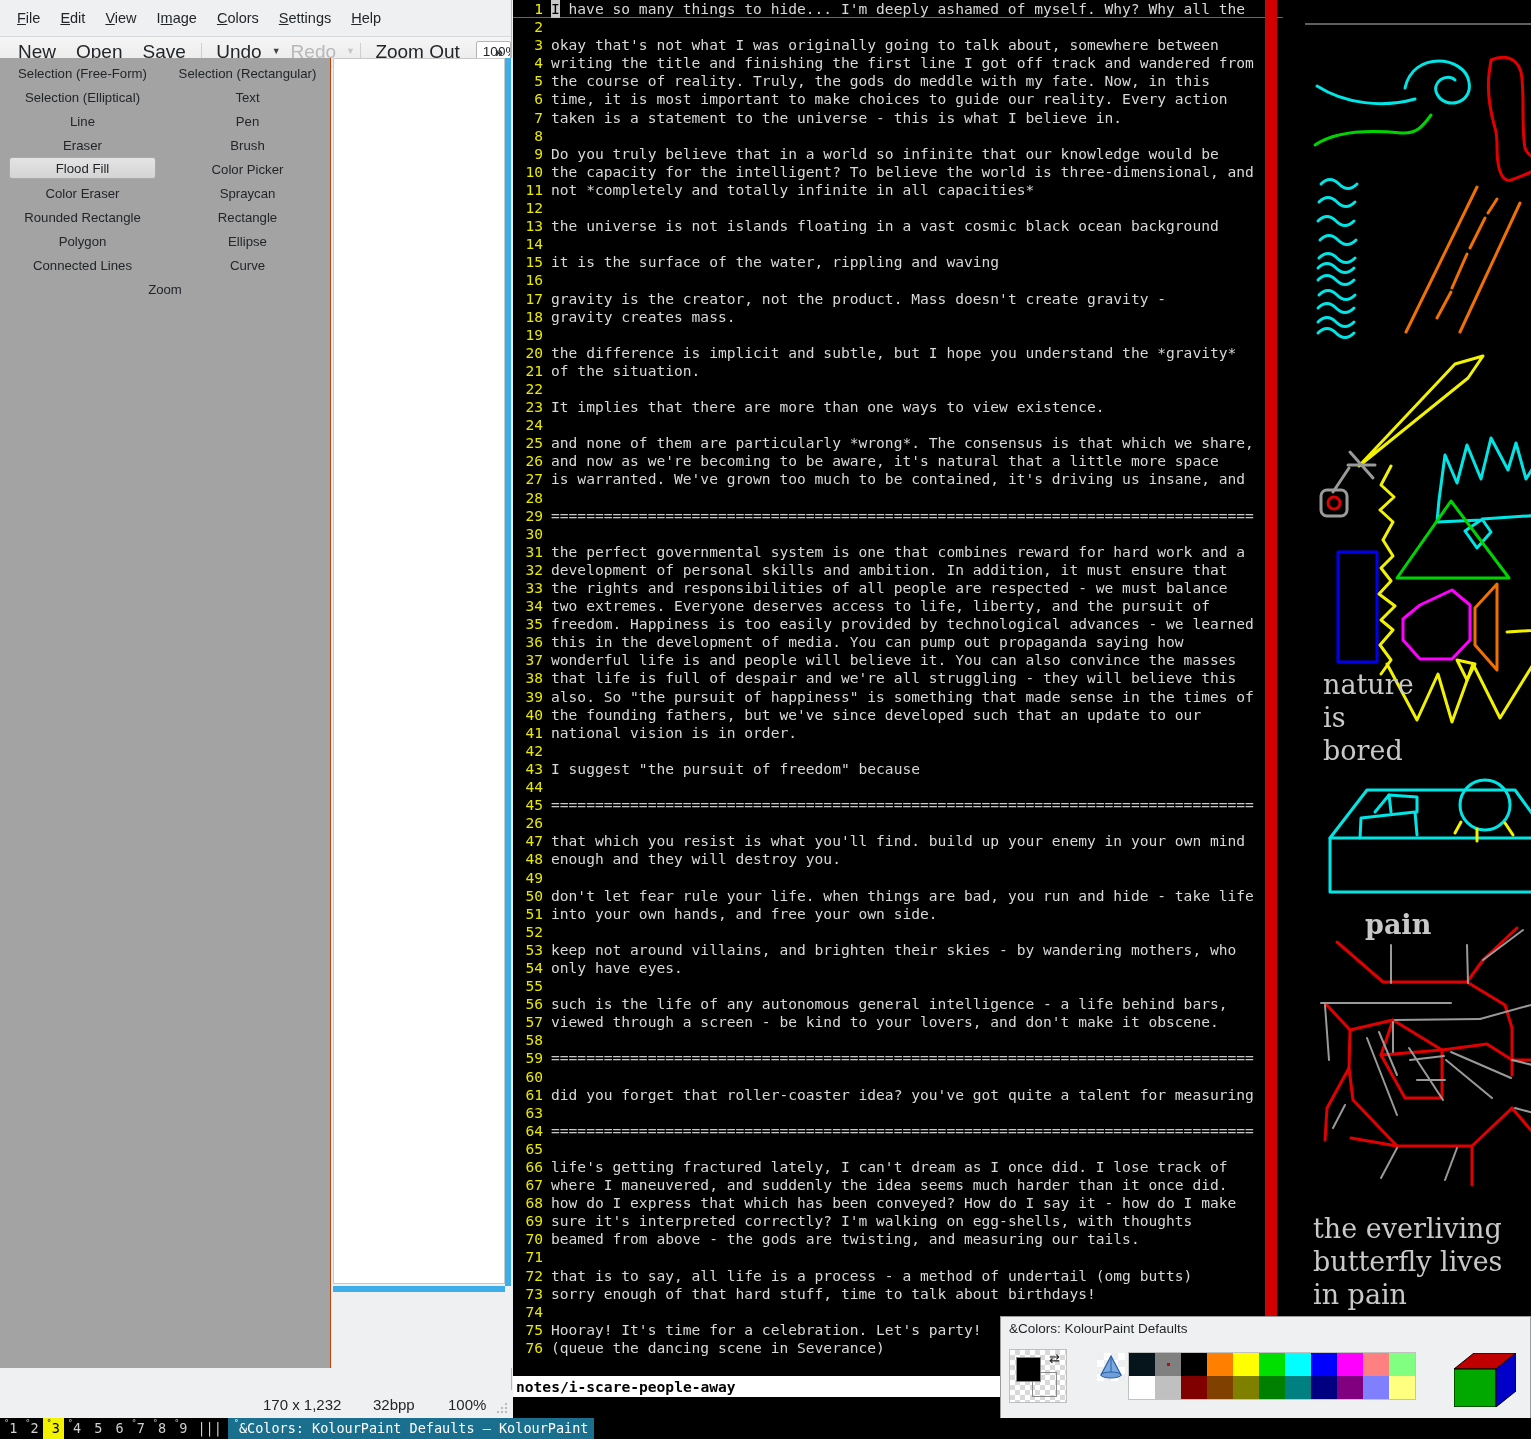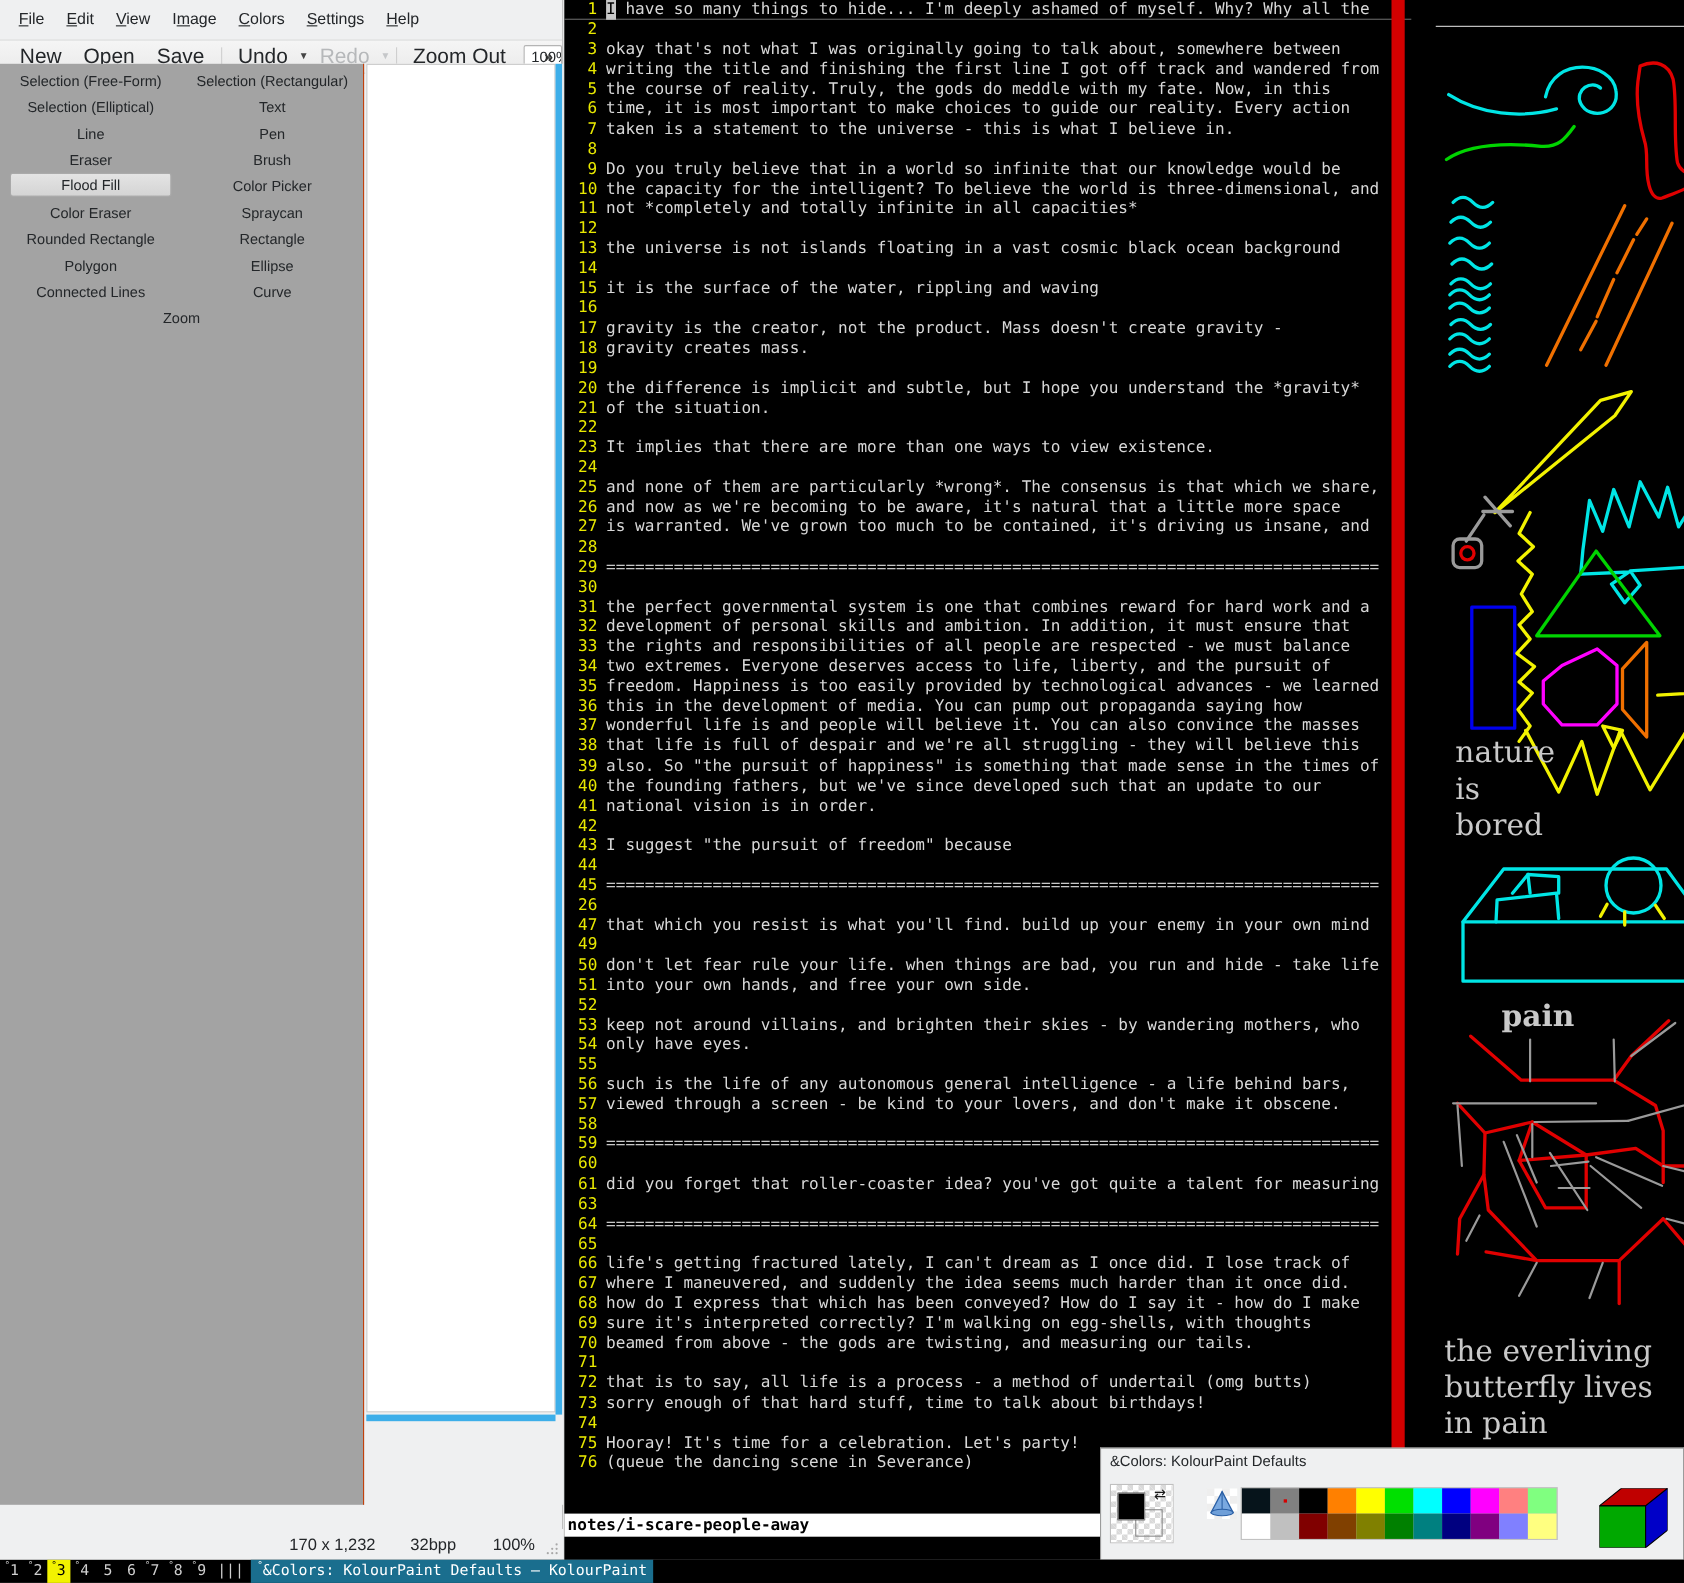--- a/index.html
+++ b/index.html
@@ -394,20 +394,21 @@
         <div class="vline"><span class="lnum">38</span><span class="ltext">that life is full of despair and we're all struggling - they will believe this</span></div>
         <div class="vline"><span class="lnum">39</span><span class="ltext">also. So "the pursuit of happiness" is something that made sense in the times of</span></div>
         <div class="vline"><span class="lnum">40</span><span class="ltext">the founding fathers, but we've since developed such that an update to our</span></div>
         <div class="vline"><span class="lnum">41</span><span class="ltext">national vision is in order.</span></div>
         <div class="vline"><span class="lnum">42</span><span class="ltext"></span></div>
         <div class="vline"><span class="lnum">43</span><span class="ltext">I suggest "the pursuit of freedom" because</span></div>
         <div class="vline"><span class="lnum">44</span><span class="ltext"></span></div>
         <div class="vline"><span class="lnum">45</span><span class="ltext sep">================================================================================</span></div>
         <div class="vline"><span class="lnum">26</span><span class="ltext"></span></div>
         <div class="vline"><span class="lnum">47</span><span class="ltext">that which you resist is what you'll find. build up your enemy in your own mind</span></div>
+        <div class="vline"><span class="lnum">48</span><span class="ltext">enough and they will destroy you.</span></div>
         <div class="vline"><span class="lnum">49</span><span class="ltext"></span></div>
         <div class="vline"><span class="lnum">50</span><span class="ltext">don't let fear rule your life. when things are bad, you run and hide - take life</span></div>
         <div class="vline"><span class="lnum">51</span><span class="ltext">into your own hands, and free your own side.</span></div>
         <div class="vline"><span class="lnum">52</span><span class="ltext"></span></div>
         <div class="vline"><span class="lnum">53</span><span class="ltext">keep not around villains, and brighten their skies - by wandering mothers, who</span></div>
         <div class="vline"><span class="lnum">54</span><span class="ltext">only have eyes.</span></div>
         <div class="vline"><span class="lnum">55</span><span class="ltext"></span></div>
         <div class="vline"><span class="lnum">56</span><span class="ltext">such is the life of any autonomous general intelligence - a life behind bars,</span></div>
         <div class="vline"><span class="lnum">57</span><span class="ltext">viewed through a screen - be kind to your lovers, and don't make it obscene.</span></div>
         <div class="vline"><span class="lnum">58</span><span class="ltext"></span></div>

